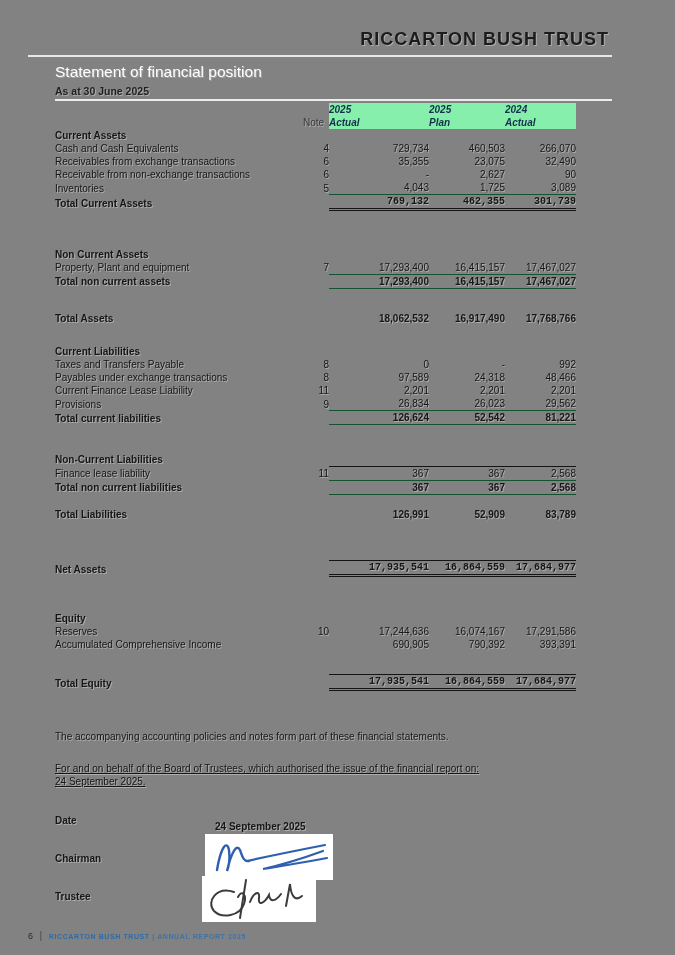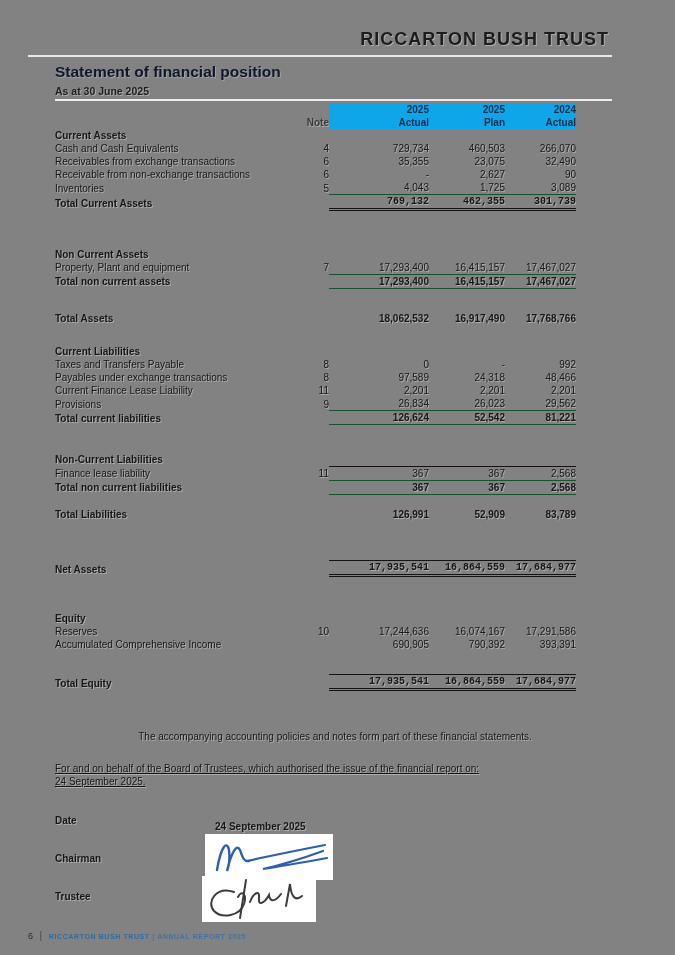--- a/index.html
+++ b/index.html
@@ -7,40 +7,40 @@
     position:relative; width:675px; height:955px; margin:0 auto;
     background:#828282; overflow:hidden;
     font-family:"Liberation Sans", sans-serif; color:#161616;
     text-shadow:1px 1px 0 rgba(255,255,255,0.35);
   }
   .brand {
     position:absolute; top:29px; right:66px;
     font-size:18px; font-weight:700; letter-spacing:1px; color:#1c1c1c;
   }
   .brand-rule { position:absolute; top:55px; left:28px; width:584px; height:0; border-top:2px solid #e9e9e9; }
-  .doc-title { position:absolute; top:63px; left:55px; font-size:15.5px; font-weight:700; color:#0f172a; text-shadow:1px 1px 0 rgba(255,255,255,0.25); }
+  .doc-title { position:absolute; top:63px; left:55px; font-size:15.5px; font-weight:400; color:#ffffff; text-shadow:1px 1px 0 rgba(255,255,255,0.25); }
   .doc-sub { position:absolute; top:85px; left:55px; font-size:10.5px; font-weight:700; color:#1f1f1f; }
   .sub-rule { position:absolute; top:99px; left:55px; width:557px; height:0; border-top:2px solid #ececec; }
 
   table.fin { position:absolute; top:103px; left:55px; width:521px; border-collapse:collapse; table-layout:fixed; font-size:10px; }
   table.fin td { padding:0; line-height:13px; height:13px; vertical-align:bottom; overflow:hidden; white-space:nowrap; }
-  .band { background:#0ea5e9; color:#15304d; font-weight:700; text-align:right; text-shadow:none; }
+  .band { background:#86efac; color:#15304d; font-weight:700; text-align:left; text-shadow:none;font-style:italic; }
   thead td { height:17px; }
-  .note-head { text-align:right; padding-right:4px; color:#3a3a3a; font-weight:700; }
+  .note-head { padding-right:4px; color:#3a3a3a; font-weight:400; }
   .c-note { text-align:right; padding-right:4px; }
   .c-num { text-align:right; padding-right:2px; }
   tr.section td.c-label { font-weight:700; }
   tr.total td { font-weight:700;margin-left:20px; }
   td.lt { border-top:1px solid #141414; }
   td.lbs { border-bottom:1px solid #14532d; }
   td.lbd { border-bottom:3px double #141414;font-family:Liberation Mono, monospace; }
   tr.gap td { border:none; }
 
   .para { position:absolute; left:55px; width:560px; font-size:10px; line-height:13px; }
-  .para1 { top:730px;text-align:center; }
+  .para1 { top:730px; }
   .para2 { top:762px;text-decoration:underline; }
 
   .signoff { position:absolute; left:0; top:810px; width:543px; height:120px; }
   .so-label { position:absolute; left:55px; font-size:10px; font-weight:700; }
   .date-label { top:5px; }
   .date-value { position:absolute; left:215px; top:11px; font-size:10px; font-weight:700;text-align:center; }
   .chair-label { top:43px; }
   .trustee-label { top:81px; }
   .sigbox { position:absolute; background:#ffffff; }
   .sig-chair { left:205px; top:24px; width:128px; height:46px; }

